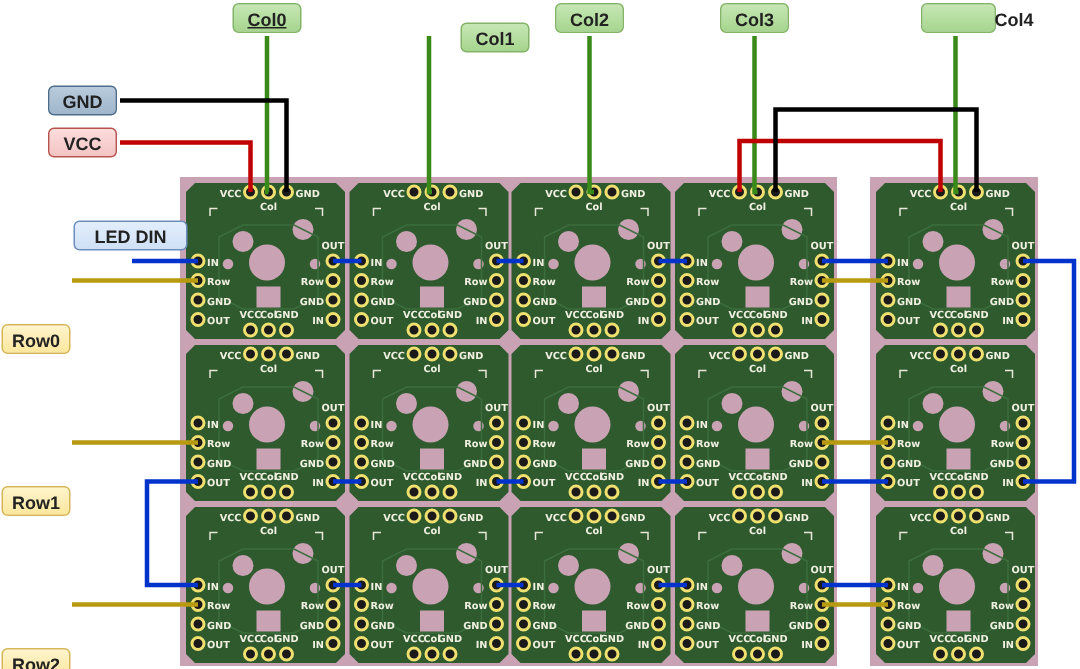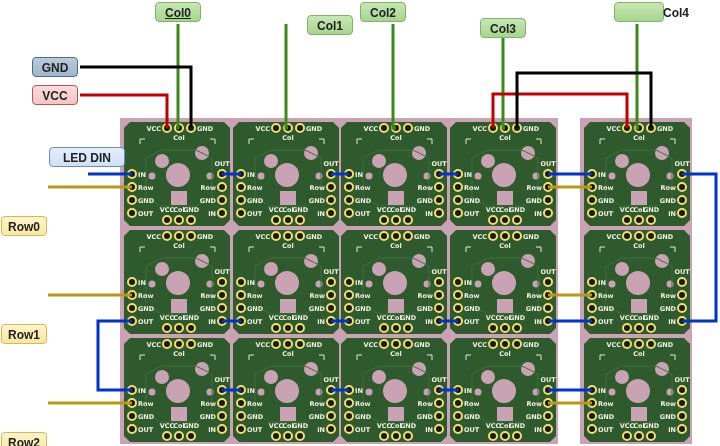--- a/index.html
+++ b/index.html
@@ -631,21 +631,21 @@
     <path d="M548,321 H592" fill="none" stroke="#0033cc" stroke-width="3" stroke-linejoin="miter"></path>
     <path d="M548,187 H592" fill="none" stroke="#b89a10" stroke-width="3" stroke-linejoin="miter"></path>
     <path d="M548,295 H592" fill="none" stroke="#b89a10" stroke-width="3" stroke-linejoin="miter"></path>
     <path d="M548,403 H592" fill="none" stroke="#b89a10" stroke-width="3" stroke-linejoin="miter"></path>
     <path d="M682,174 H716 V321 H682" fill="none" stroke="#0033cc" stroke-width="3" stroke-linejoin="miter"></path>
     <path d="M132,321 H98 V390 H132" fill="none" stroke="#0033cc" stroke-width="3" stroke-linejoin="miter"></path>
   </svg>
 
 <div class="lbl lbl-col" style="left:155px; top:2px;text-decoration:underline;">Col0</div>
 <div class="lbl lbl-col" style="left:263px; top:15px;margin-left:44px;">Col1</div>
-<div class="lbl lbl-col" style="left:360px; top:2px;">Col2</div>
-<div class="lbl lbl-col" style="left:480px; top:18px;">Col3</div>
+<div class="lbl lbl-col" style="left:370px; top:2px;">Col2</div>
+<div class="lbl lbl-col" style="left:480px; top:2px;">Col3</div>
 <div class="lbl lbl-col" style="left:614px; top:2px;padding-left:48px;">Col4</div>
 <div class="lbl lbl-gnd" style="left:32px; top:57px;">GND</div>
 <div class="lbl lbl-vcc" style="left:32px; top:85px;">VCC</div>
 <div class="lbl lbl-din" style="left:49px; top:147px;">LED DIN</div>
 <div class="lbl lbl-row" style="left:1px; top:179px;">Row0</div>
 <div class="lbl lbl-row" style="left:1px; top:287px;">Row1</div>
 <div class="lbl lbl-row" style="left:1px; top:395px;">Row2</div>
 
 </body></html>

